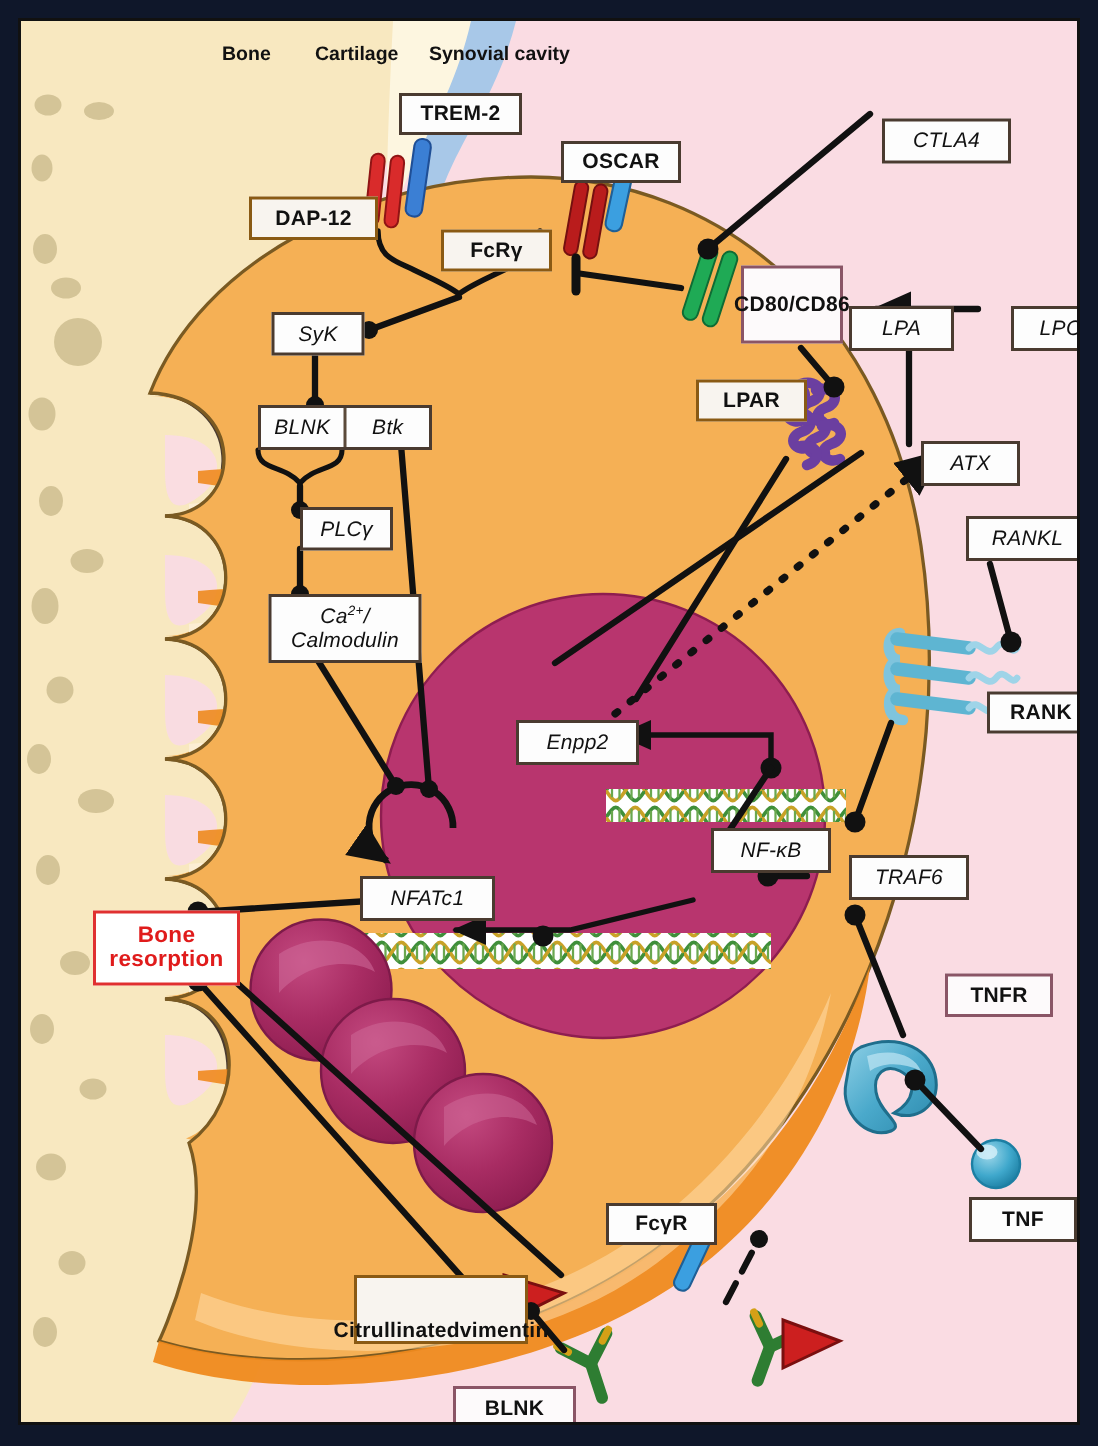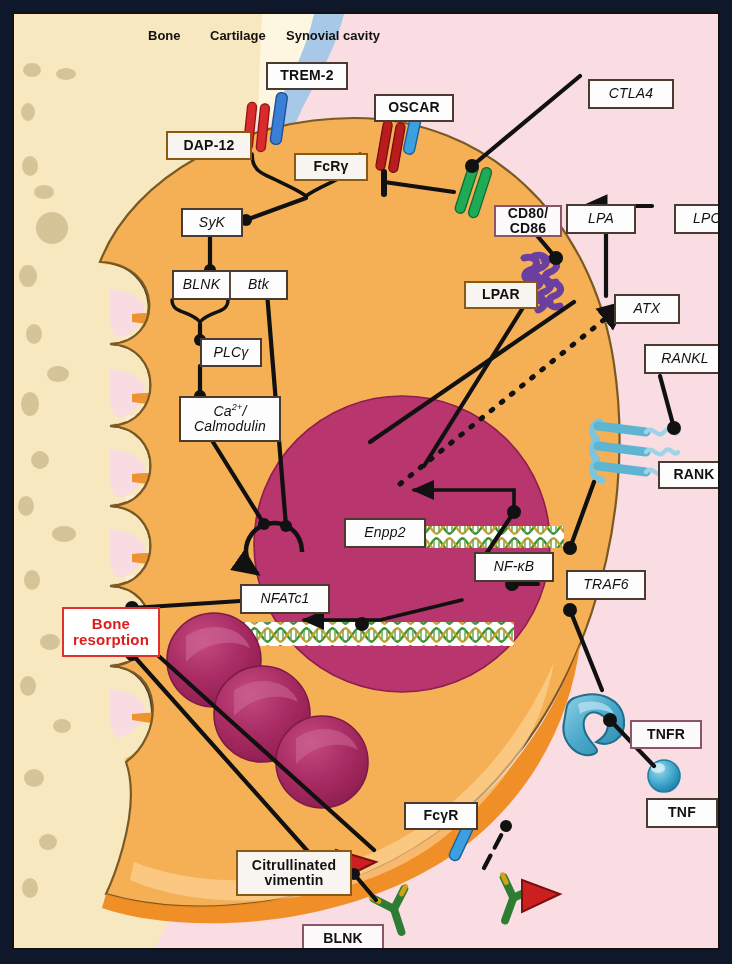--- a/index.html
+++ b/index.html
@@ -332,55 +332,55 @@
     </svg>
 
     <div class="tissue-lbl" style="left:134px;top:14px;">Bone</div>
     <div class="tissue-lbl" style="left:196px;top:14px;">Cartilage</div>
     <div class="tissue-lbl" style="left:272px;top:14px;">Synovial cavity</div>
 
     <div class="lbl bold plain" style="left:252px;top:48px;width:82px;height:28px;">TREM-2</div>
     <div class="lbl bold plain" style="left:360px;top:80px;width:80px;height:28px;">OSCAR</div>
     <div class="lbl bold orange" style="left:152px;top:117px;width:86px;height:29px;">DAP-12</div>
     <div class="lbl bold orange" style="left:280px;top:139px;width:74px;height:28px;">FcRγ</div>
-    <div class="lbl bold pink" style="left:480px;top:163px;width:68px;height:32px;flex-direction:column;margin-top:28px;">
+    <div class="lbl bold pink" style="left:480px;top:163px;width:68px;height:52px;flex-direction:row;">
       <span>CD80/</span>
       <span>CD86</span>
     </div>
-    <div class="lbl bold orange" style="left:450px;top:239px;width:74px;height:28px;margin-top:28px;">LPAR</div>
+    <div class="lbl bold orange" style="left:450px;top:239px;width:74px;height:28px;">LPAR</div>
     <div class="lbl bold plain" style="left:644px;top:447px;width:72px;height:28px;">RANK</div>
-    <div class="lbl bold pink" style="left:616px;top:706px;width:72px;height:29px;">TNFR</div>
+    <div class="lbl bold pink" style="left:616px;top:635px;width:72px;height:29px;">TNFR</div>
     <div class="lbl bold plain" style="left:390px;top:788px;width:74px;height:28px;">FcγR</div>
 
     <div class="lbl ital plain" style="left:574px;top:65px;width:86px;height:30px;">CTLA4</div>
     <div class="lbl ital plain" style="left:552px;top:190px;width:70px;height:30px;">LPA</div>
     <div class="lbl ital plain" style="left:660px;top:190px;width:66px;height:30px;">LPC</div>
     <div class="lbl ital plain" style="left:600px;top:280px;width:66px;height:30px;">ATX</div>
     <div class="lbl ital plain" style="left:630px;top:330px;width:82px;height:30px;">RANKL</div>
     <div class="lbl bold plain" style="left:632px;top:784px;width:72px;height:30px;">TNF</div>
     <div class="lbl bold pink" style="left:288px;top:910px;width:82px;height:30px;">BLNK</div>
-    <div class="lbl bold orange" style="left:222px;top:836px;width:116px;height:46px;flex-direction:column;">
+    <div class="lbl bold orange" style="left:222px;top:836px;width:116px;height:46px;flex-direction:row;align-items:flex-end;">
       <span>Citrullinated</span>
       <span>vimentin</span>
     </div>
 
     <div class="lbl ital plain" style="left:167px;top:194px;width:62px;height:29px;">SyK</div>
     <div class="lbl plain split" style="left:158px;top:256px;width:116px;height:30px;padding:0;">
       <div>BLNK</div>
       <div>Btk</div>
     </div>
     <div class="lbl ital plain" style="left:186px;top:324px;width:62px;height:29px;">PLCγ</div>
     <div class="lbl ital plain" style="left:165px;top:382px;width:102px;height:46px;flex-direction:column;">
       <span>Ca<sup>2+</sup>/</span>
       <span>Calmodulin</span>
     </div>
     <div class="lbl ital plain" style="left:226px;top:570px;width:90px;height:30px;">NFATc1</div>
     <div class="lbl ital plain" style="left:460px;top:538px;width:80px;height:30px;">NF-κB</div>
     <div class="lbl ital plain" style="left:552px;top:556px;width:80px;height:30px;">TRAF6</div>
-    <div class="lbl ital plain" style="left:330px;top:504px;width:82px;height:30px;">Enpp2</div>
+    <div class="lbl ital plain" style="left:330px;top:466px;width:82px;height:30px;">Enpp2</div>
 
     <div class="lbl red" style="left:48px;top:593px;width:98px;height:50px;flex-direction:column;">
       <span>Bone</span>
       <span>resorption</span>
     </div>
 
   </div>
 </div>
 
 </body></html>

